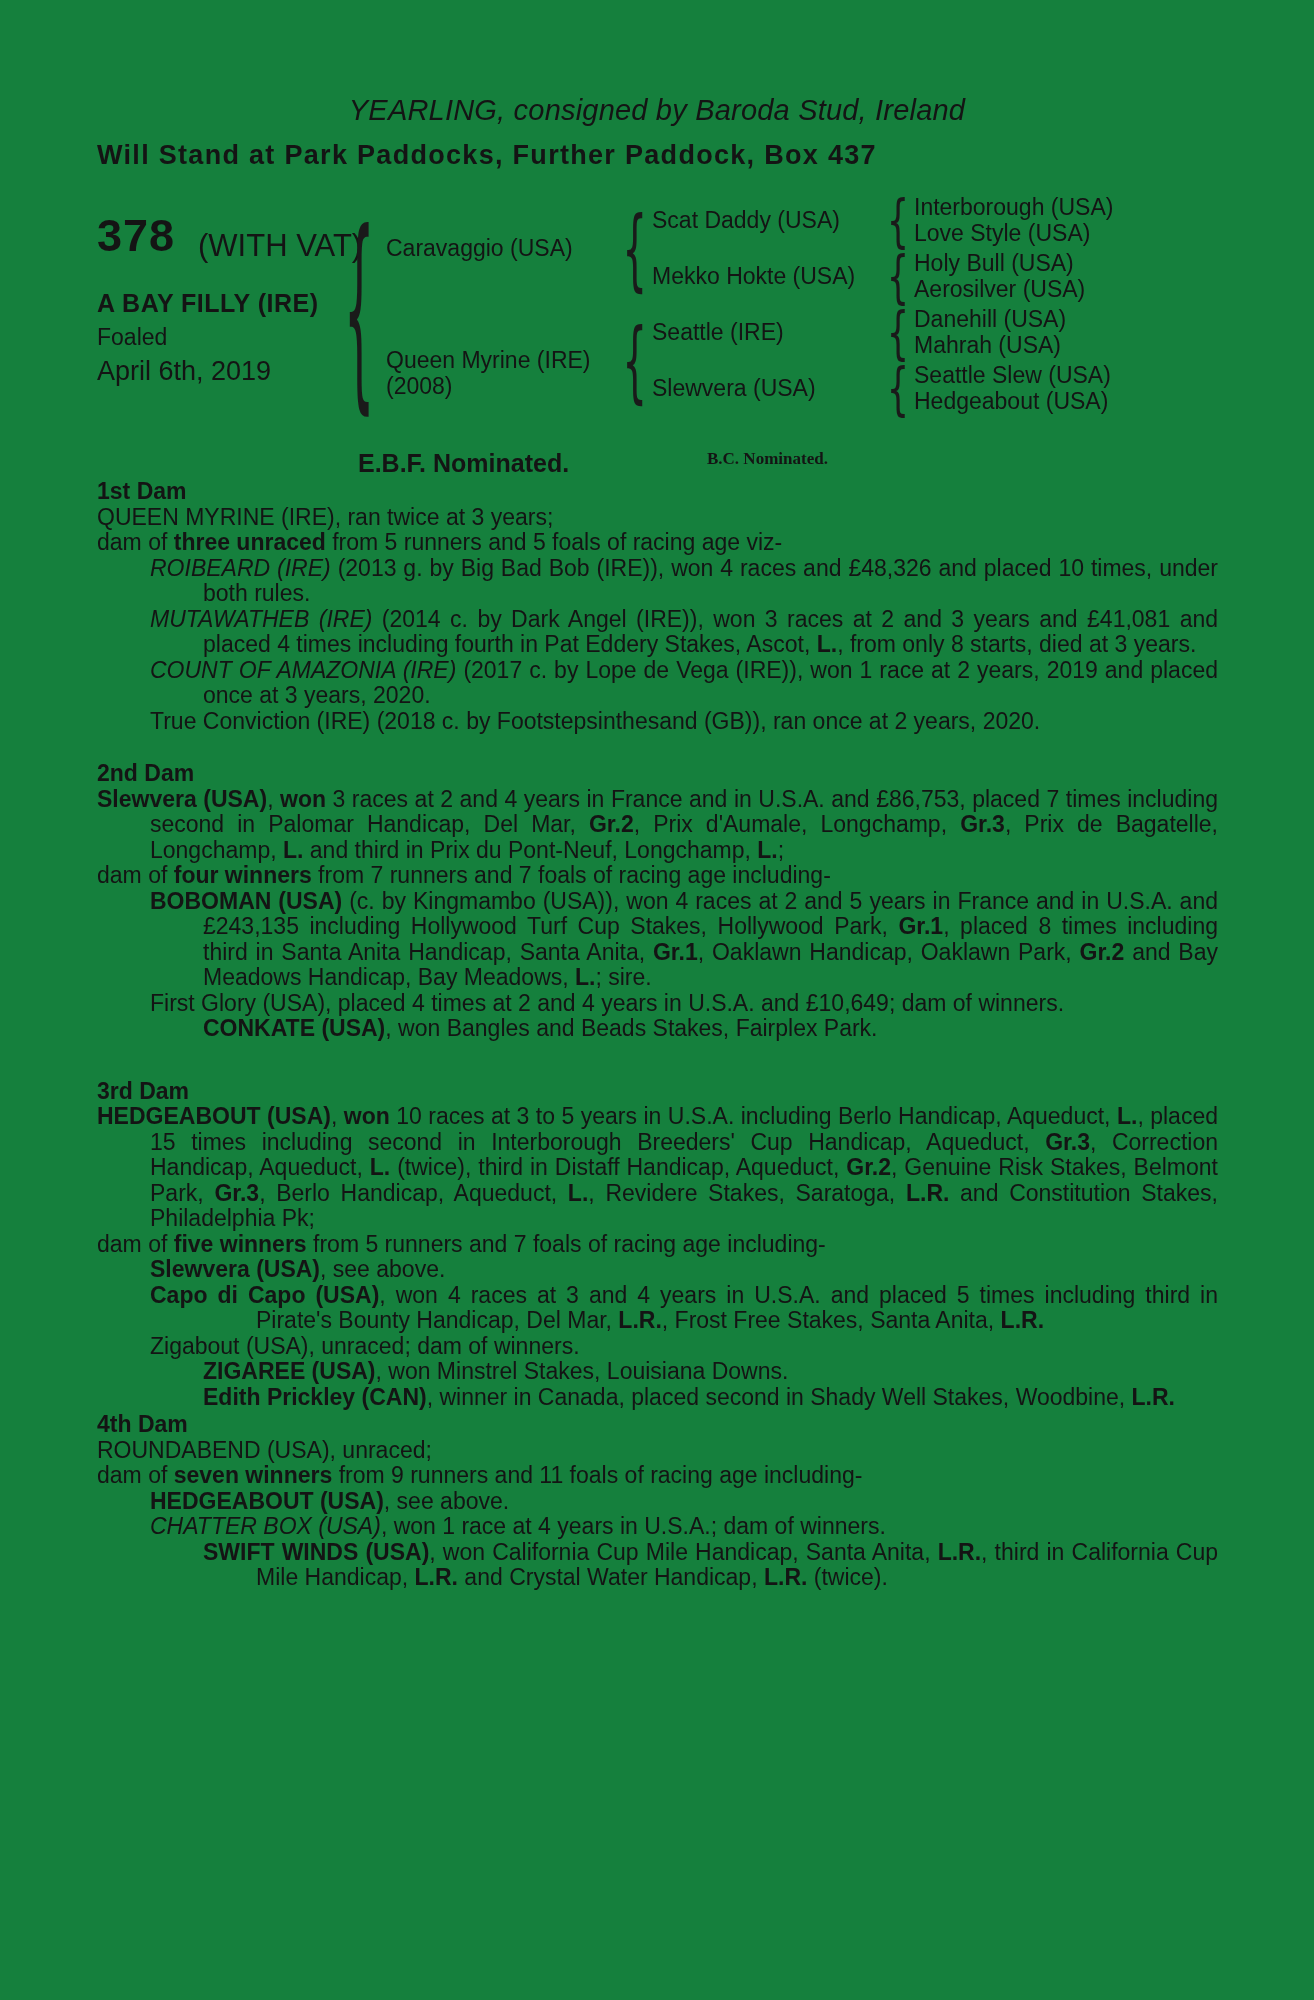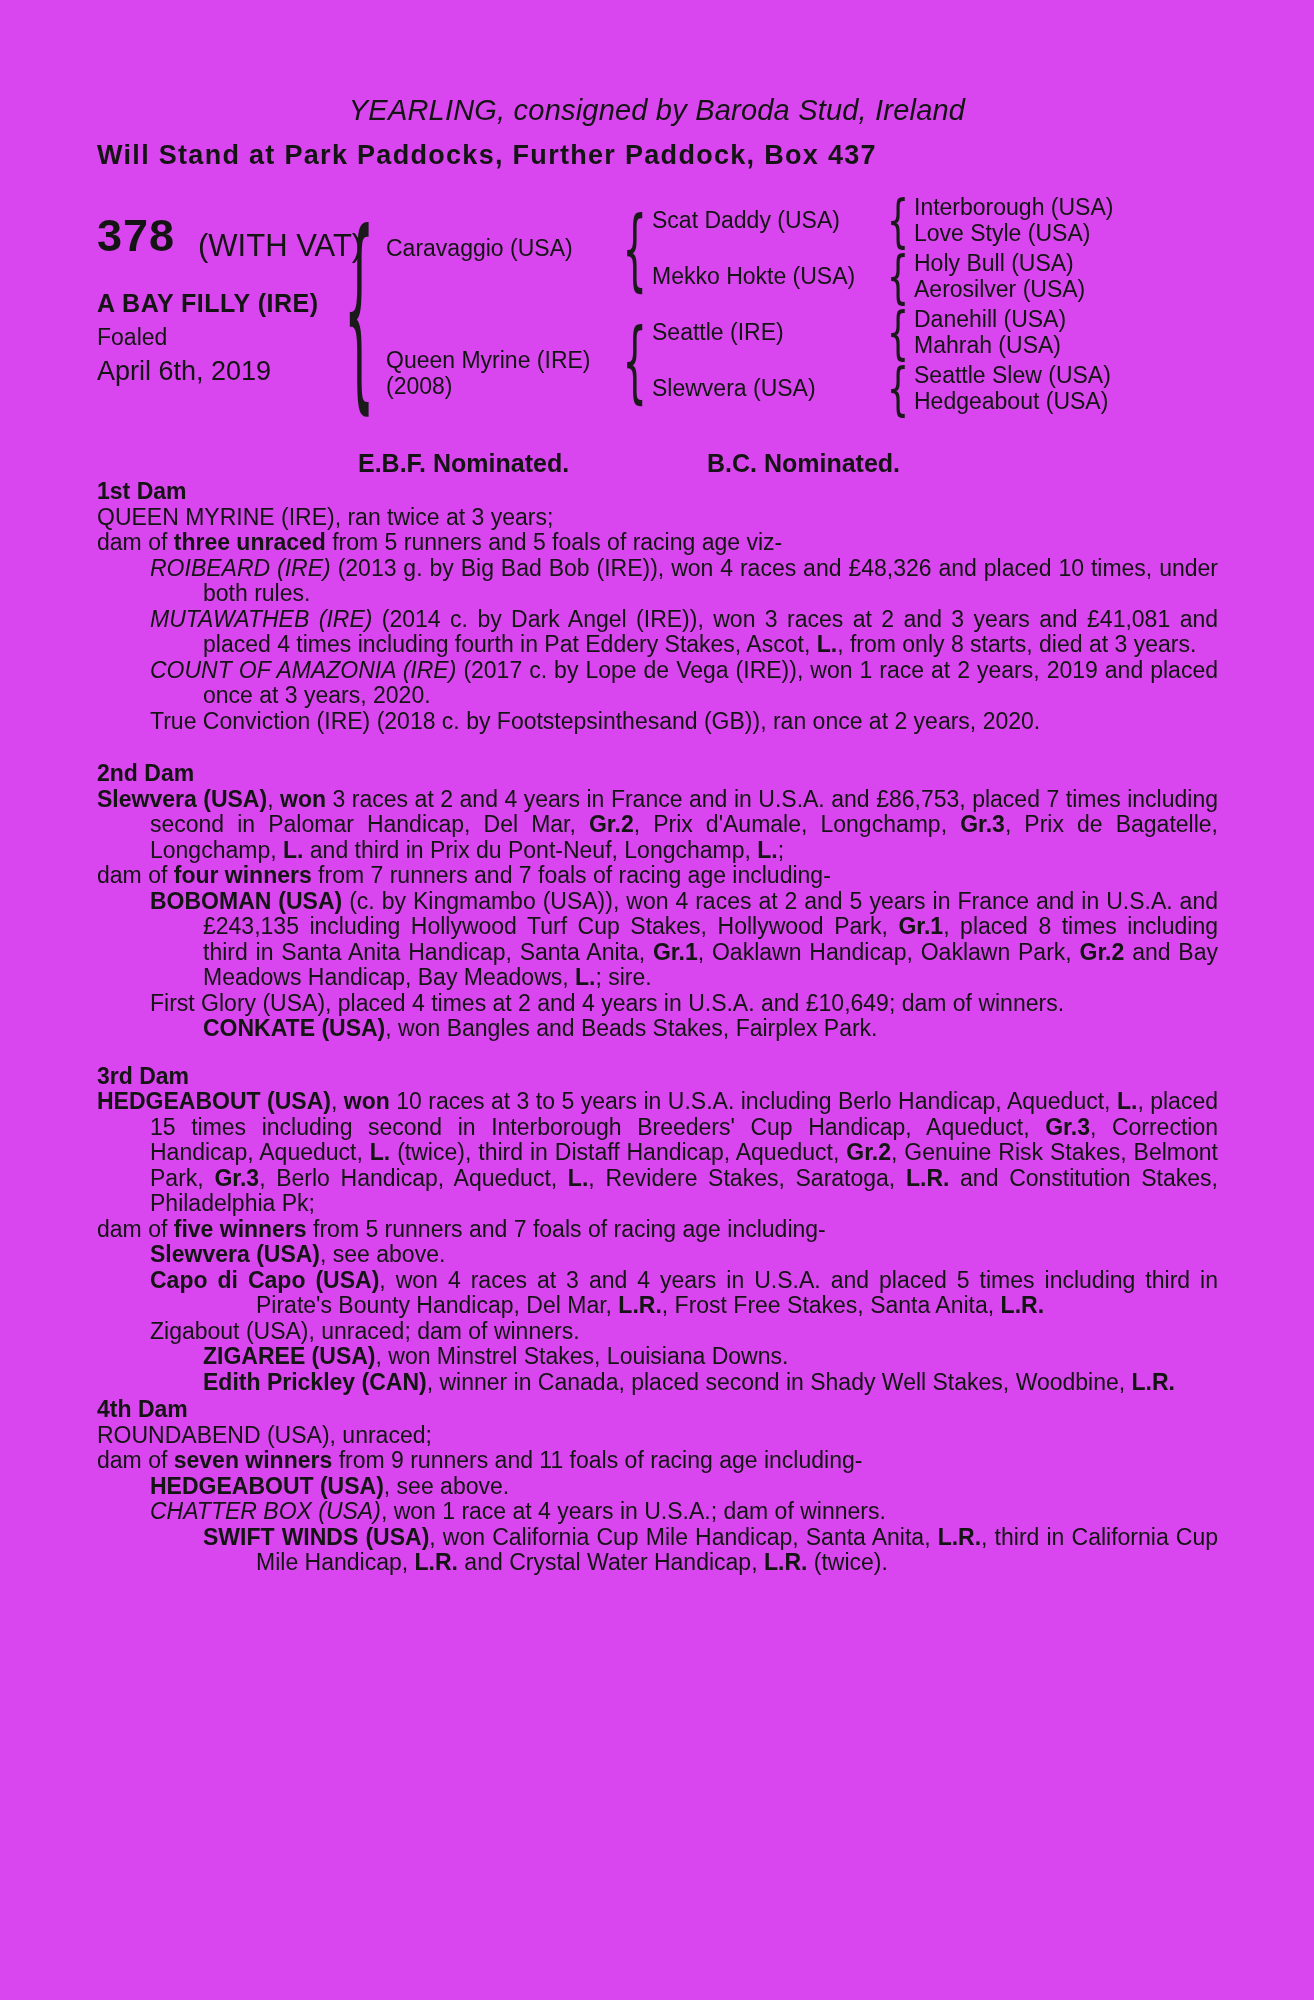--- a/index.html
+++ b/index.html
@@ -1,20 +1,20 @@
 <!DOCTYPE html>
 <html><head>
 <meta charset="utf-8">
 <style>
   html,body{margin:0;padding:0;background:#e8e8e8;}
   .page{
     position:relative;
     width:1314px;height:2000px;
     margin:0 auto;
-    background:#d946ef;
+    background:#15803d;
     color:#141414;
     font-family:"Liberation Sans","DejaVu Sans",sans-serif;
     overflow:hidden;
   }
   .abs{position:absolute;}
   
   .title{
     left:0;right:0;top:94px;
     text-align:center;
     font-style:italic;
@@ -54,31 +54,31 @@
   .br-g2b{left:620px;top:318px;width:30px;height:86px;}
   .br-g2a span,.br-g2b span{font-size:46px;transform:scale(0.85,1.95);}
   .br-g3a{left:884px;top:193px;}
   .br-g3b{left:884px;top:249px;}
   .br-g3c{left:884px;top:305px;}
   .br-g3d{left:884px;top:361px;}
   .br-g3a,.br-g3b,.br-g3c,.br-g3d{width:28px;height:56px;}
   .br-g3a span,.br-g3b span,.br-g3c span,.br-g3d span{font-size:44px;transform:scale(0.8,1.3);}
   
   .ebf{left:358px;top:449px;font-size:25px;font-weight:bold;}
-  .bc{left:707px;top:449px;font-size:25px;font-weight:bold;}
+  .bc{left:707px;top:449px;font-size:17px;font-weight:bold;font-family:Liberation Serif, serif;}
   
   .body-text{
     left:97px;top:479px;width:1121px;
     font-size:23px;line-height:25.5px;
   }
   .sec-h{font-weight:bold;}
   .para{margin:0;text-align:justify;}
   .sec{margin:0;}
   .sec:nth-child(2){margin-top:27px;}
-  .sec:nth-child(3){margin-top:22px;}
+  .sec:nth-child(3){margin-top:37px;}
   .sec:nth-child(4){margin-top:2px;}
   .b{font-weight:bold;}
   .i{font-style:italic;}
 </style>
 </head>
 <body>
 
 <div class="page">
 
   <div class="abs title">YEARLING, consigned by Baroda Stud, Ireland</div>

